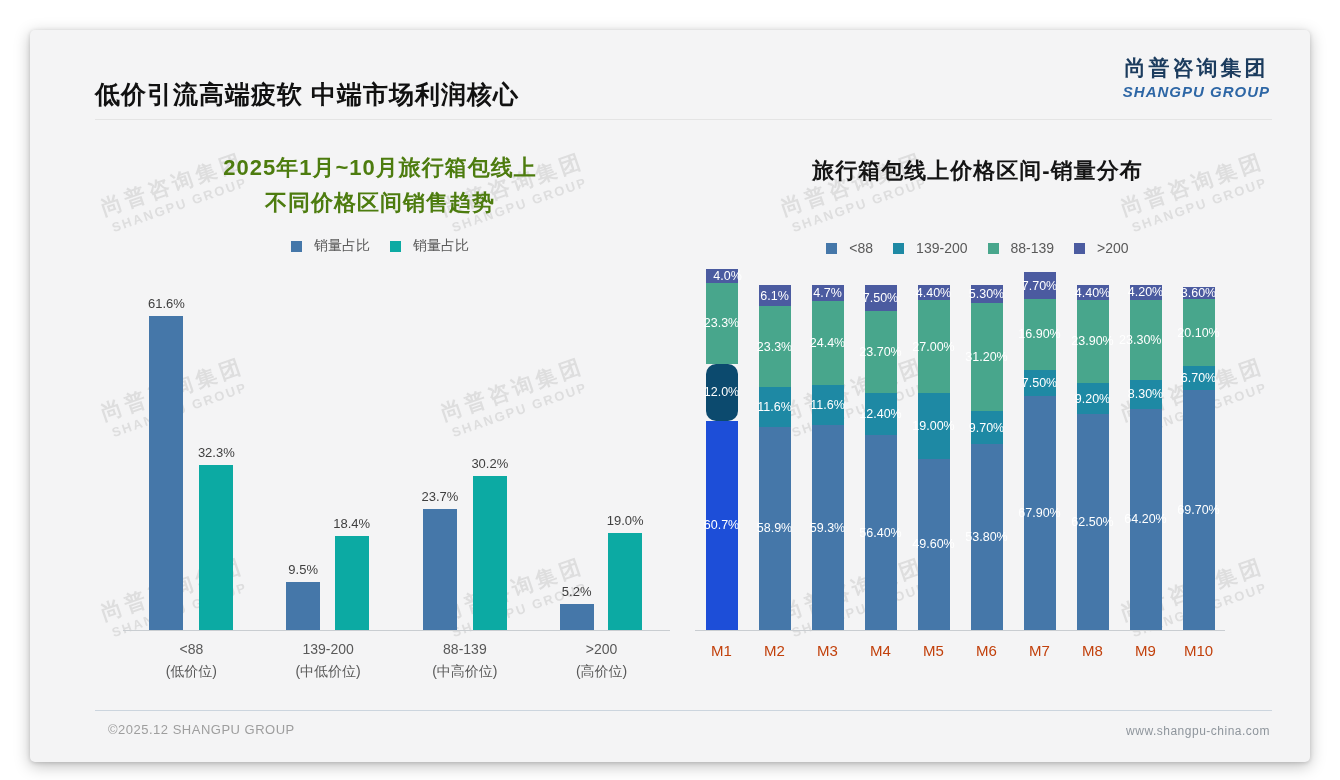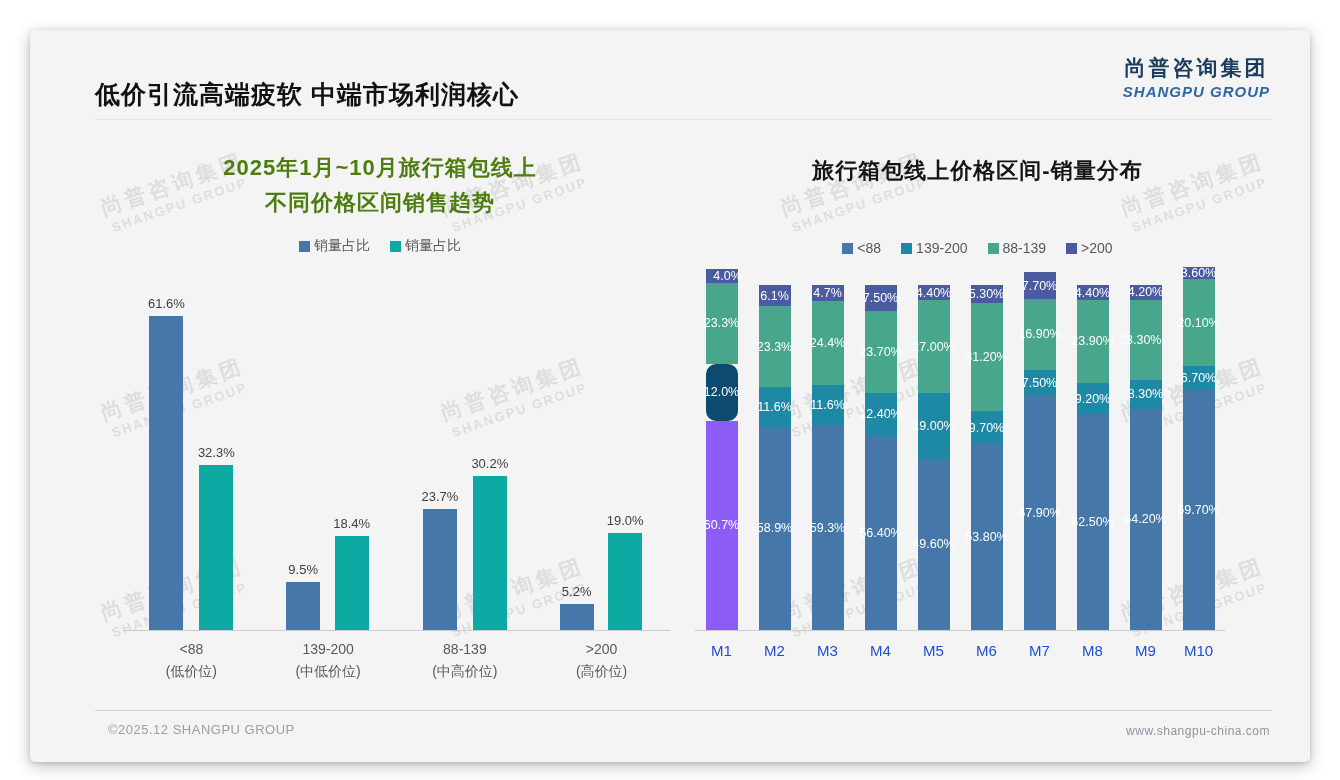--- a/index.html
+++ b/index.html
@@ -18,21 +18,21 @@
   .logo .en { font-size:15px; font-weight:bold; font-style:italic; color:#2d66a5; letter-spacing:1px; margin-top:1px; }
 
   
   .ltitle { position:absolute; left:60px; width:580px; top:120px; text-align:center;
             font-size:22px; font-weight:bold; color:#4d7c0f; line-height:35px; letter-spacing:1px; }
   .rtitle { position:absolute; left:655px; width:585px; top:126px; text-align:center;
             font-size:22px; font-weight:bold; color:#151515; letter-spacing:1px; }
   .legend { position:absolute; display:flex; justify-content:center; gap:20px; }
   .legend.left  { left:60px;  width:580px; top:207px; }
   .legend.right { left:655px; width:585px; top:210px; }
-  .legend-item { display:flex; align-items:center; gap:4px; }
+  .legend-item { display:flex; align-items:center; gap:12px; }
   .legend-item .sw { width:11px; height:11px; display:inline-block; }
   .legend-item .tx { font-size:14px; color:#595959; }
 
   
   .lplot { position:absolute; left:93px; top:256px; width:547px; height:345px;
            border-bottom:1px solid #c9cdd1; display:flex; }
   .gcell { flex:1; display:flex; justify-content:center; align-items:flex-end; gap:13px; height:100%; }
   .bcol  { display:flex; flex-direction:column; align-items:center; justify-content:flex-end; }
   .bval  { font-size:13px; color:#3f3f3f; margin-bottom:5px; white-space:nowrap; }
   .bar   { width:34px; }
@@ -40,21 +40,21 @@
   .gcat  { flex:1; text-align:center; font-size:14px; color:#595959; line-height:22px; }
 
   
   .rplot { position:absolute; left:665px; top:256px; width:530px; height:345px;
            border-bottom:1px solid #c9cdd1; display:flex; }
   .scell { flex:1; display:flex; justify-content:center; align-items:flex-end; height:100%; }
   .sbar  { width:32px; display:flex; flex-direction:column-reverse; }
   .seg   { display:flex; align-items:center; justify-content:center; overflow:visible; }
   .seg span { font-size:12.5px; color:#ffffff; white-space:nowrap; line-height:12px; }
   .rcats { position:absolute; left:665px; top:612px; width:530px; display:flex; }
-  .rcat  { flex:1; text-align:center; font-size:15px; color:#1d4ed8; }
+  .rcat  { flex:1; text-align:center; font-size:15px; color:#c2410c; }
 
   
   .footer-rule  { position:absolute; left:65px; right:38px; top:680px; height:1px; background:#ccd5de; }
   .footer-left  { position:absolute; left:78px; top:692px; font-size:13px; color:#9e9e9e; letter-spacing:.5px; }
   .footer-right { position:absolute; right:40px; top:694px; font-size:12px; color:#8e959c; letter-spacing:.5px; }
 
   
   .wm { position:absolute; transform:rotate(-19deg); text-align:center;
         color:rgba(110,110,110,.17); pointer-events:none; user-select:none; }
   .wm .wcn { font-size:21px; font-weight:bold; letter-spacing:4px; }
@@ -214,21 +214,21 @@
         <span class="tx">88-139</span>
       </div>
       <div class="legend-item">
         <span class="sw" style="background: rgb(75, 91, 160);"></span>
         <span class="tx">&gt;200</span>
       </div>
     </div>
   <div class="rplot" id="rplot">
       <div class="scell">
         <div class="sbar">
-          <div class="seg" style="height: 209.4px; background: #8b5cf6;">
+          <div class="seg" style="height: 209.4px; background: #1d4ed8;">
             <span>60.7%</span>
           </div>
           <div class="seg" style="height: 57px; background: #0c4a6e; border-radius: 10px;">
             <span>12.0%</span>
           </div>
           <div class="seg" style="height: 80.4px; background: rgb(72, 166, 140);">
             <span>23.3%</span>
           </div>
           <div class="seg" style="height: 13.8px; background: rgb(75, 91, 160); padding-left: 12px;">
             <span>4.0%</span>
@@ -364,21 +364,21 @@
         </div>
       </div>
       <div class="scell">
         <div class="sbar">
           <div class="seg" style="height: 240.5px; background: rgb(69, 119, 169);">
             <span>69.70%</span>
           </div>
           <div class="seg" style="height: 23.1px; background: rgb(30, 137, 164);">
             <span>6.70%</span>
           </div>
-          <div class="seg" style="height: 87px; background: rgb(72, 166, 140);">
+          <div class="seg" style="height: 67px; background: rgb(72, 166, 140);">
             <span>20.10%</span>
           </div>
           <div class="seg" style="height: 12.4px; background: rgb(75, 91, 160); margin-top: 20px;">
             <span>3.60%</span>
           </div>
         </div>
       </div>
     </div>
   <div class="rcats" id="rcats">
       <div class="rcat">M1</div>

